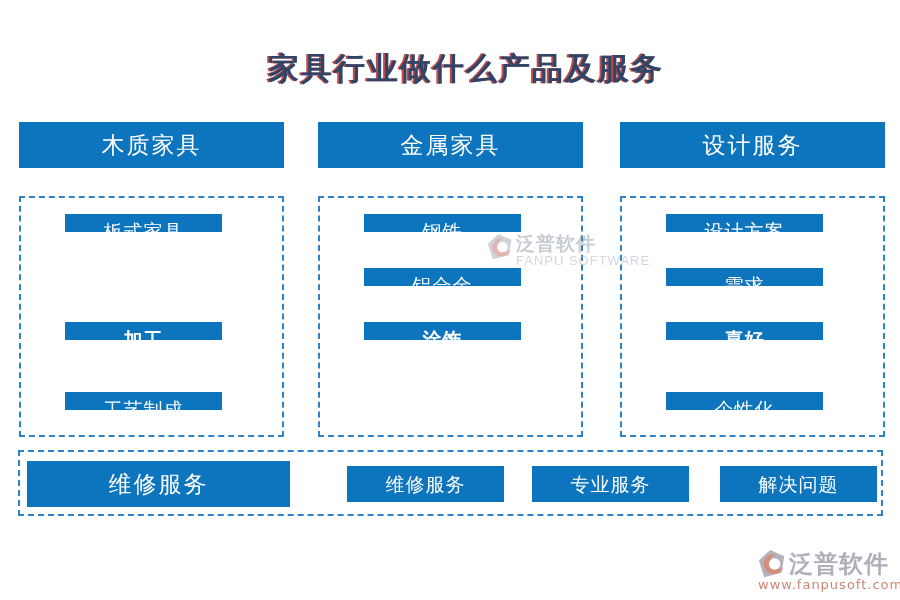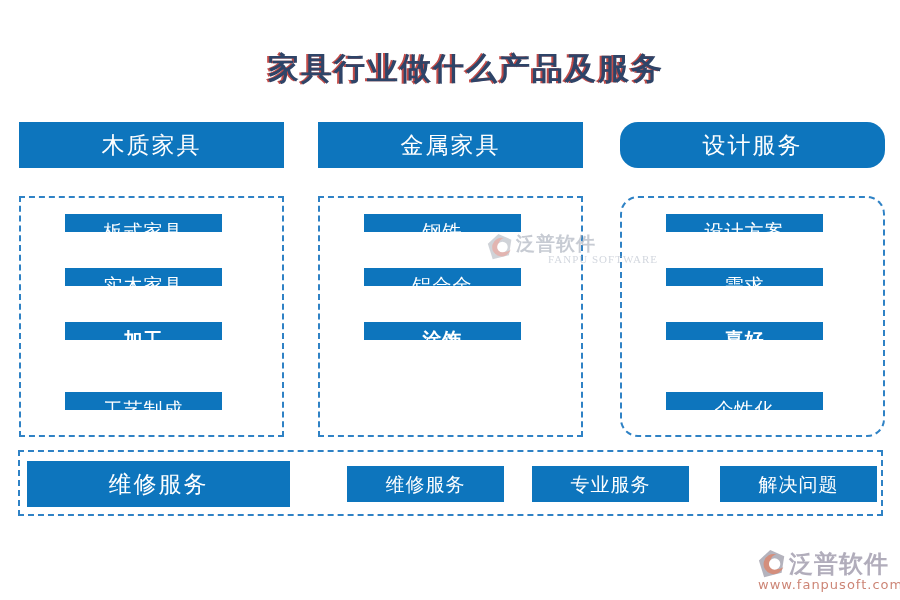--- a/index.html
+++ b/index.html
@@ -13,21 +13,21 @@
     color:#2e4468;text-shadow:-2px 0 0 rgba(185,45,40,0.85);
   }
   .col-header{
     position:absolute;top:122px;width:265px;height:46px;line-height:46px;
     background:#0d75bd;color:#ffffff;text-align:center;font-size:23px;letter-spacing:2px;
   }
   .col-box{
     position:absolute;top:196px;width:261px;height:237px;
     border:2px dashed #2f82c5;box-sizing:content-box;
   }
-  .c1{left:19px;} .c2{left:318px;} .c3{left:620px;border-radius:18px;}
+  .c1{left:19px;} .c2{left:318px;} .c3{left:620px;}
   .item{
     position:absolute;left:44px;width:157px;height:18px;line-height:35px;
     background:#0d75bd;color:#ffffff;text-align:center;font-size:19px;letter-spacing:1px;
   }
   .i0{top:16px;} .i1{top:70px;} .i2{top:124px;font-weight:bold;} .i3{top:194px;}
   .bottom-box{
     position:absolute;left:18px;top:450px;width:861px;height:62px;
     border:2px dashed #2f82c5;
   }
   .bottom-header{
@@ -38,43 +38,42 @@
     position:absolute;top:14px;width:157px;height:36px;line-height:36px;
     background:#0d75bd;color:#ffffff;text-align:center;font-size:19px;letter-spacing:1px;
   }
   .b0{left:327px;} .b1{left:512px;} .b2{left:700px;}
   .wm-center{
     position:absolute;left:487px;top:233px;display:flex;align-items:flex-start;
     opacity:0.55;pointer-events:none;
   }
   .wm-center .wm-name{font-size:19px;color:#9aa2b0;letter-spacing:1px;line-height:20px;
     font-family:"DejaVu Sans","Liberation Sans",sans-serif;font-weight:bold;}
-  .wm-center .wm-sub{font-size:11px;color:#aeb6c4;letter-spacing:1px;
-    font-family:Liberation Serif, serif;margin-left:32px;}
+  .wm-center .wm-sub{font-size:13px;color:#aeb6c4;letter-spacing:1px;
+    font-family:Liberation Sans, sans-serif;}
   .wm-corner{
     position:absolute;left:758px;top:549px;pointer-events:none;opacity:0.85;
   }
   .wm-corner-row{display:flex;align-items:center;}
   .wm-corner .wm-name{font-size:24px;color:#a49fb0;letter-spacing:1px;line-height:26px;
     font-family:"DejaVu Sans","Liberation Sans",sans-serif;font-weight:bold;}
   .wm-corner .wm-url{font-size:13px;color:#c4705e;letter-spacing:1px;text-align:center;
     margin-top:-2px;font-family:"DejaVu Sans","Liberation Sans",sans-serif;}
   .logo-svg{display:block;margin-right:3px;}
 </style>
 </head>
 <body>
 
 <div class="page">
 
   <h1 class="title">家具行业做什么产品及服务</h1>
 
   <div class="col-header c1">木质家具</div>
   <div class="col-box c1">
     <div class="item i0">板式家具</div>
-    <div class="item i1">实木家具</div>
     <div class="item i2">加工</div>
     <div class="item i3">工艺制成</div>
   </div>
 
   <div class="col-header c2">金属家具</div>
   <div class="col-box c2">
     <div class="item i0">钢铁</div>
     <div class="item i1">铝合金</div>
     <div class="item i2">涂饰</div>
   </div>

